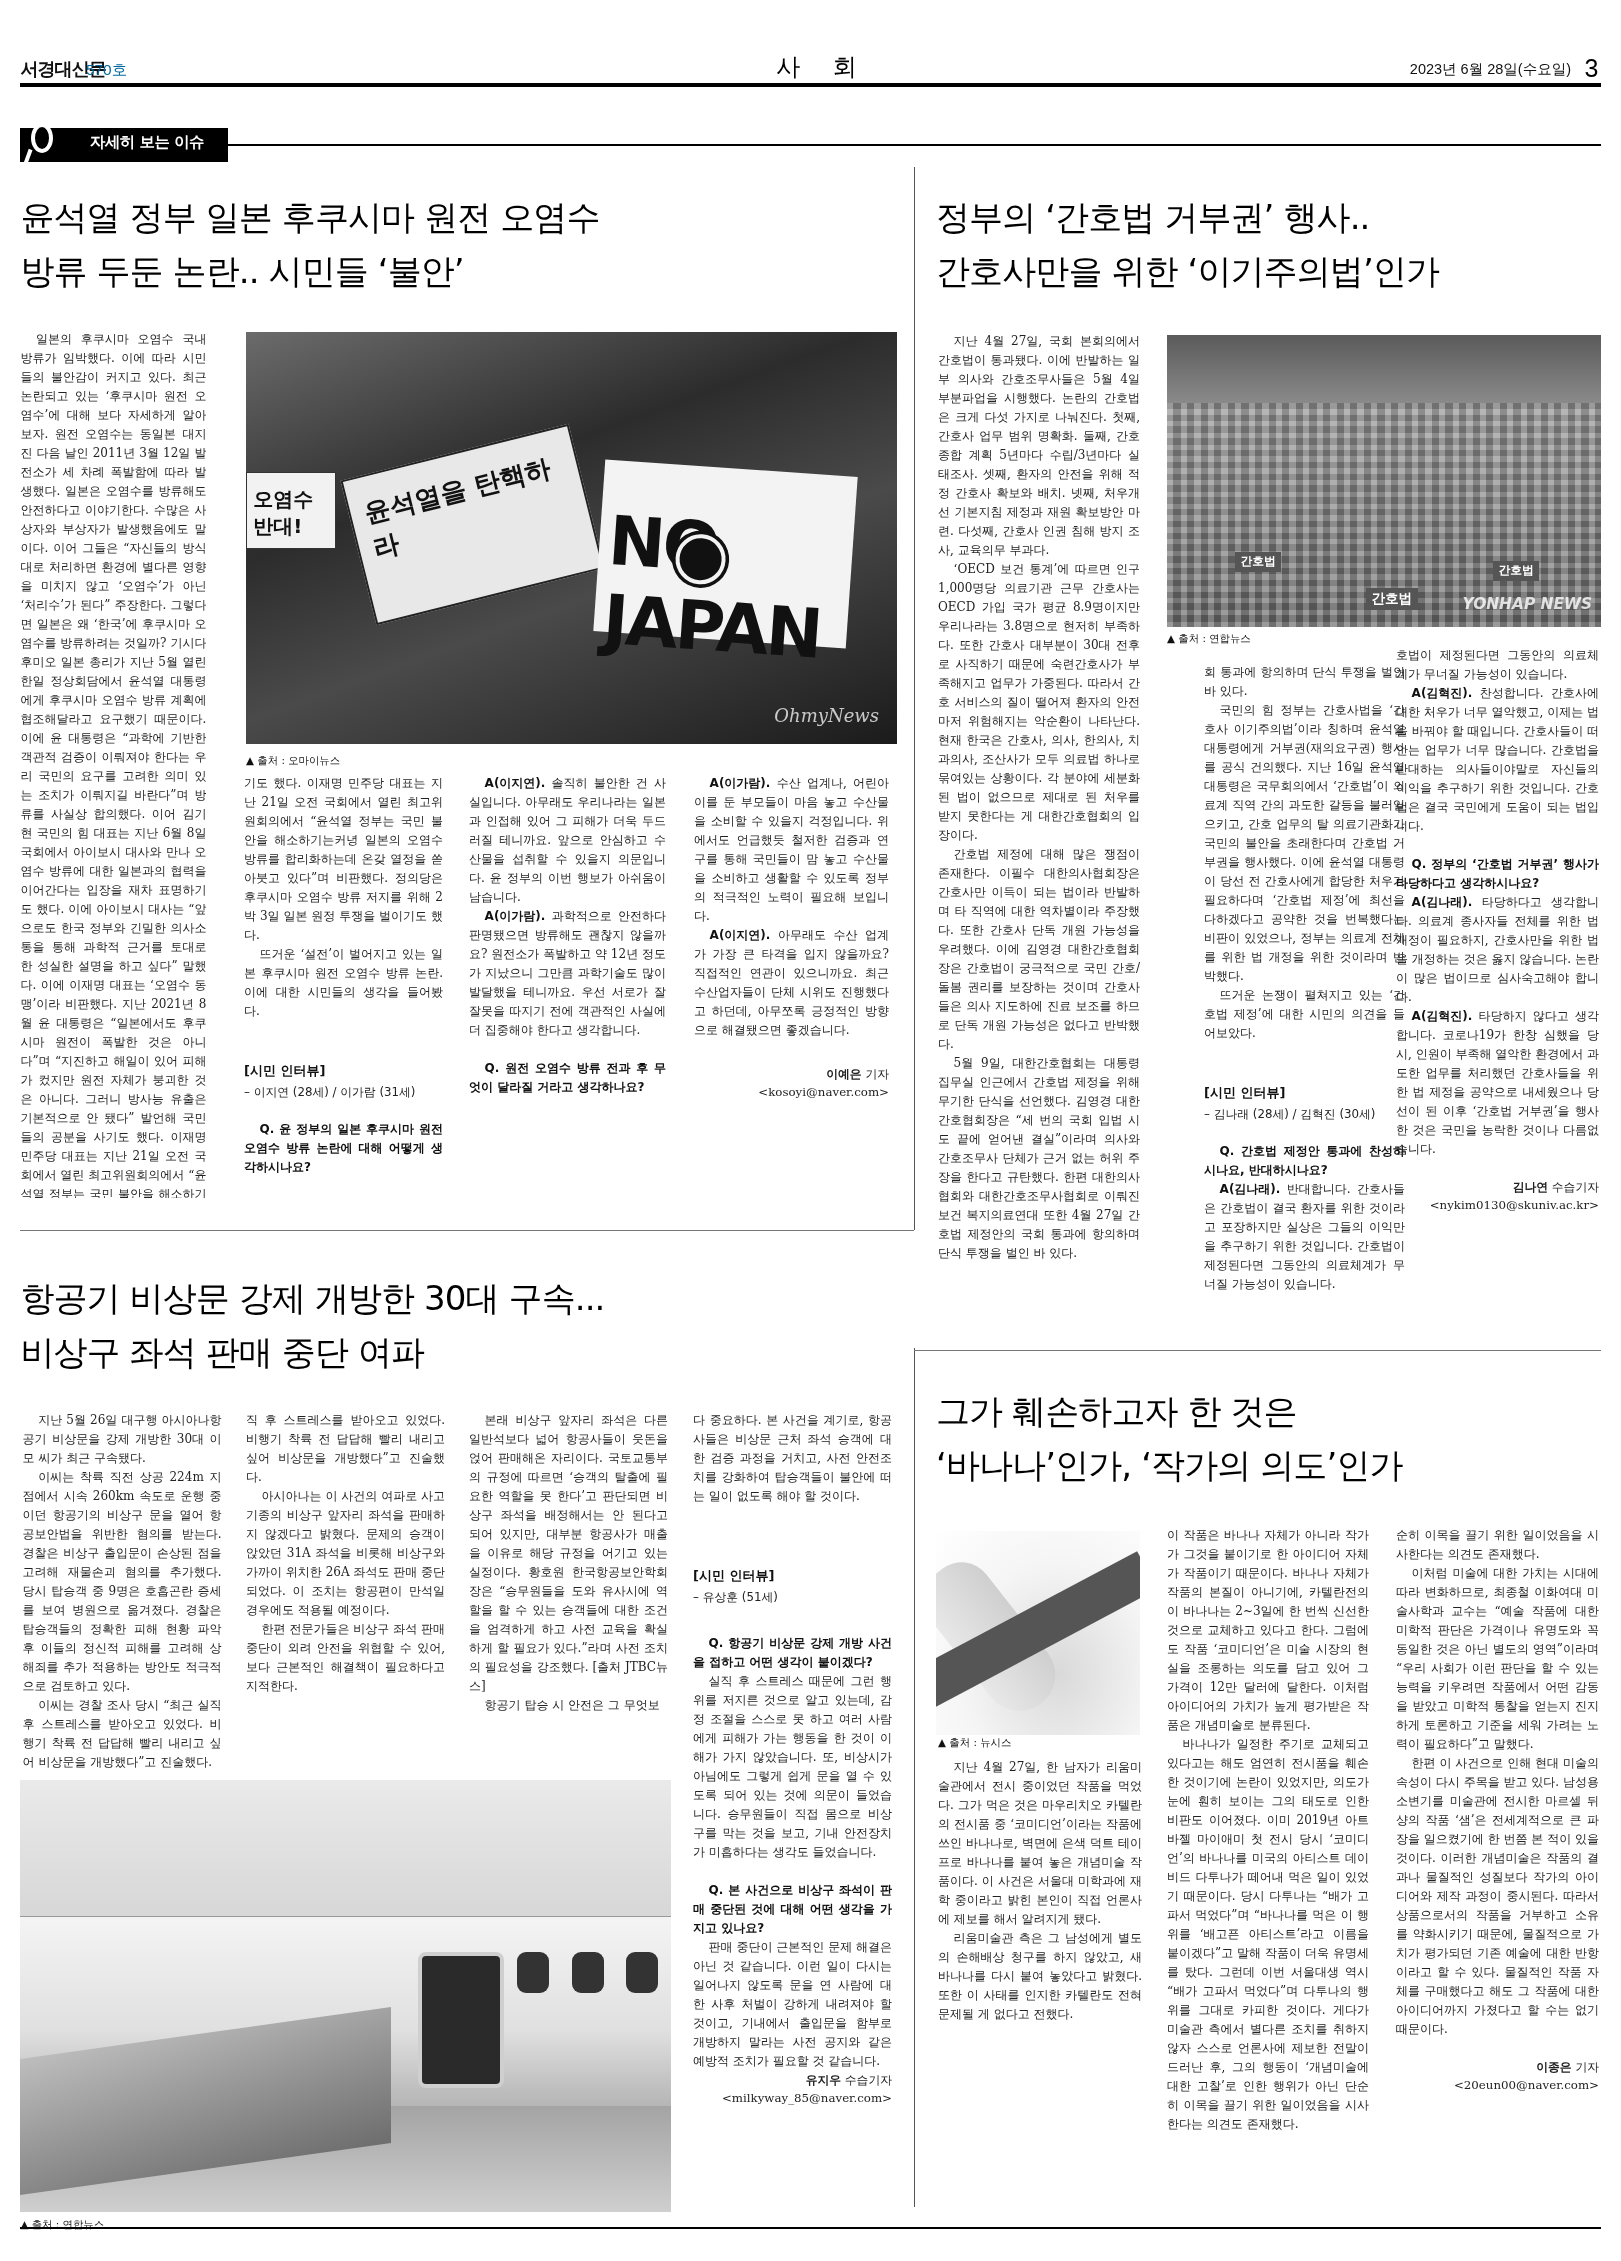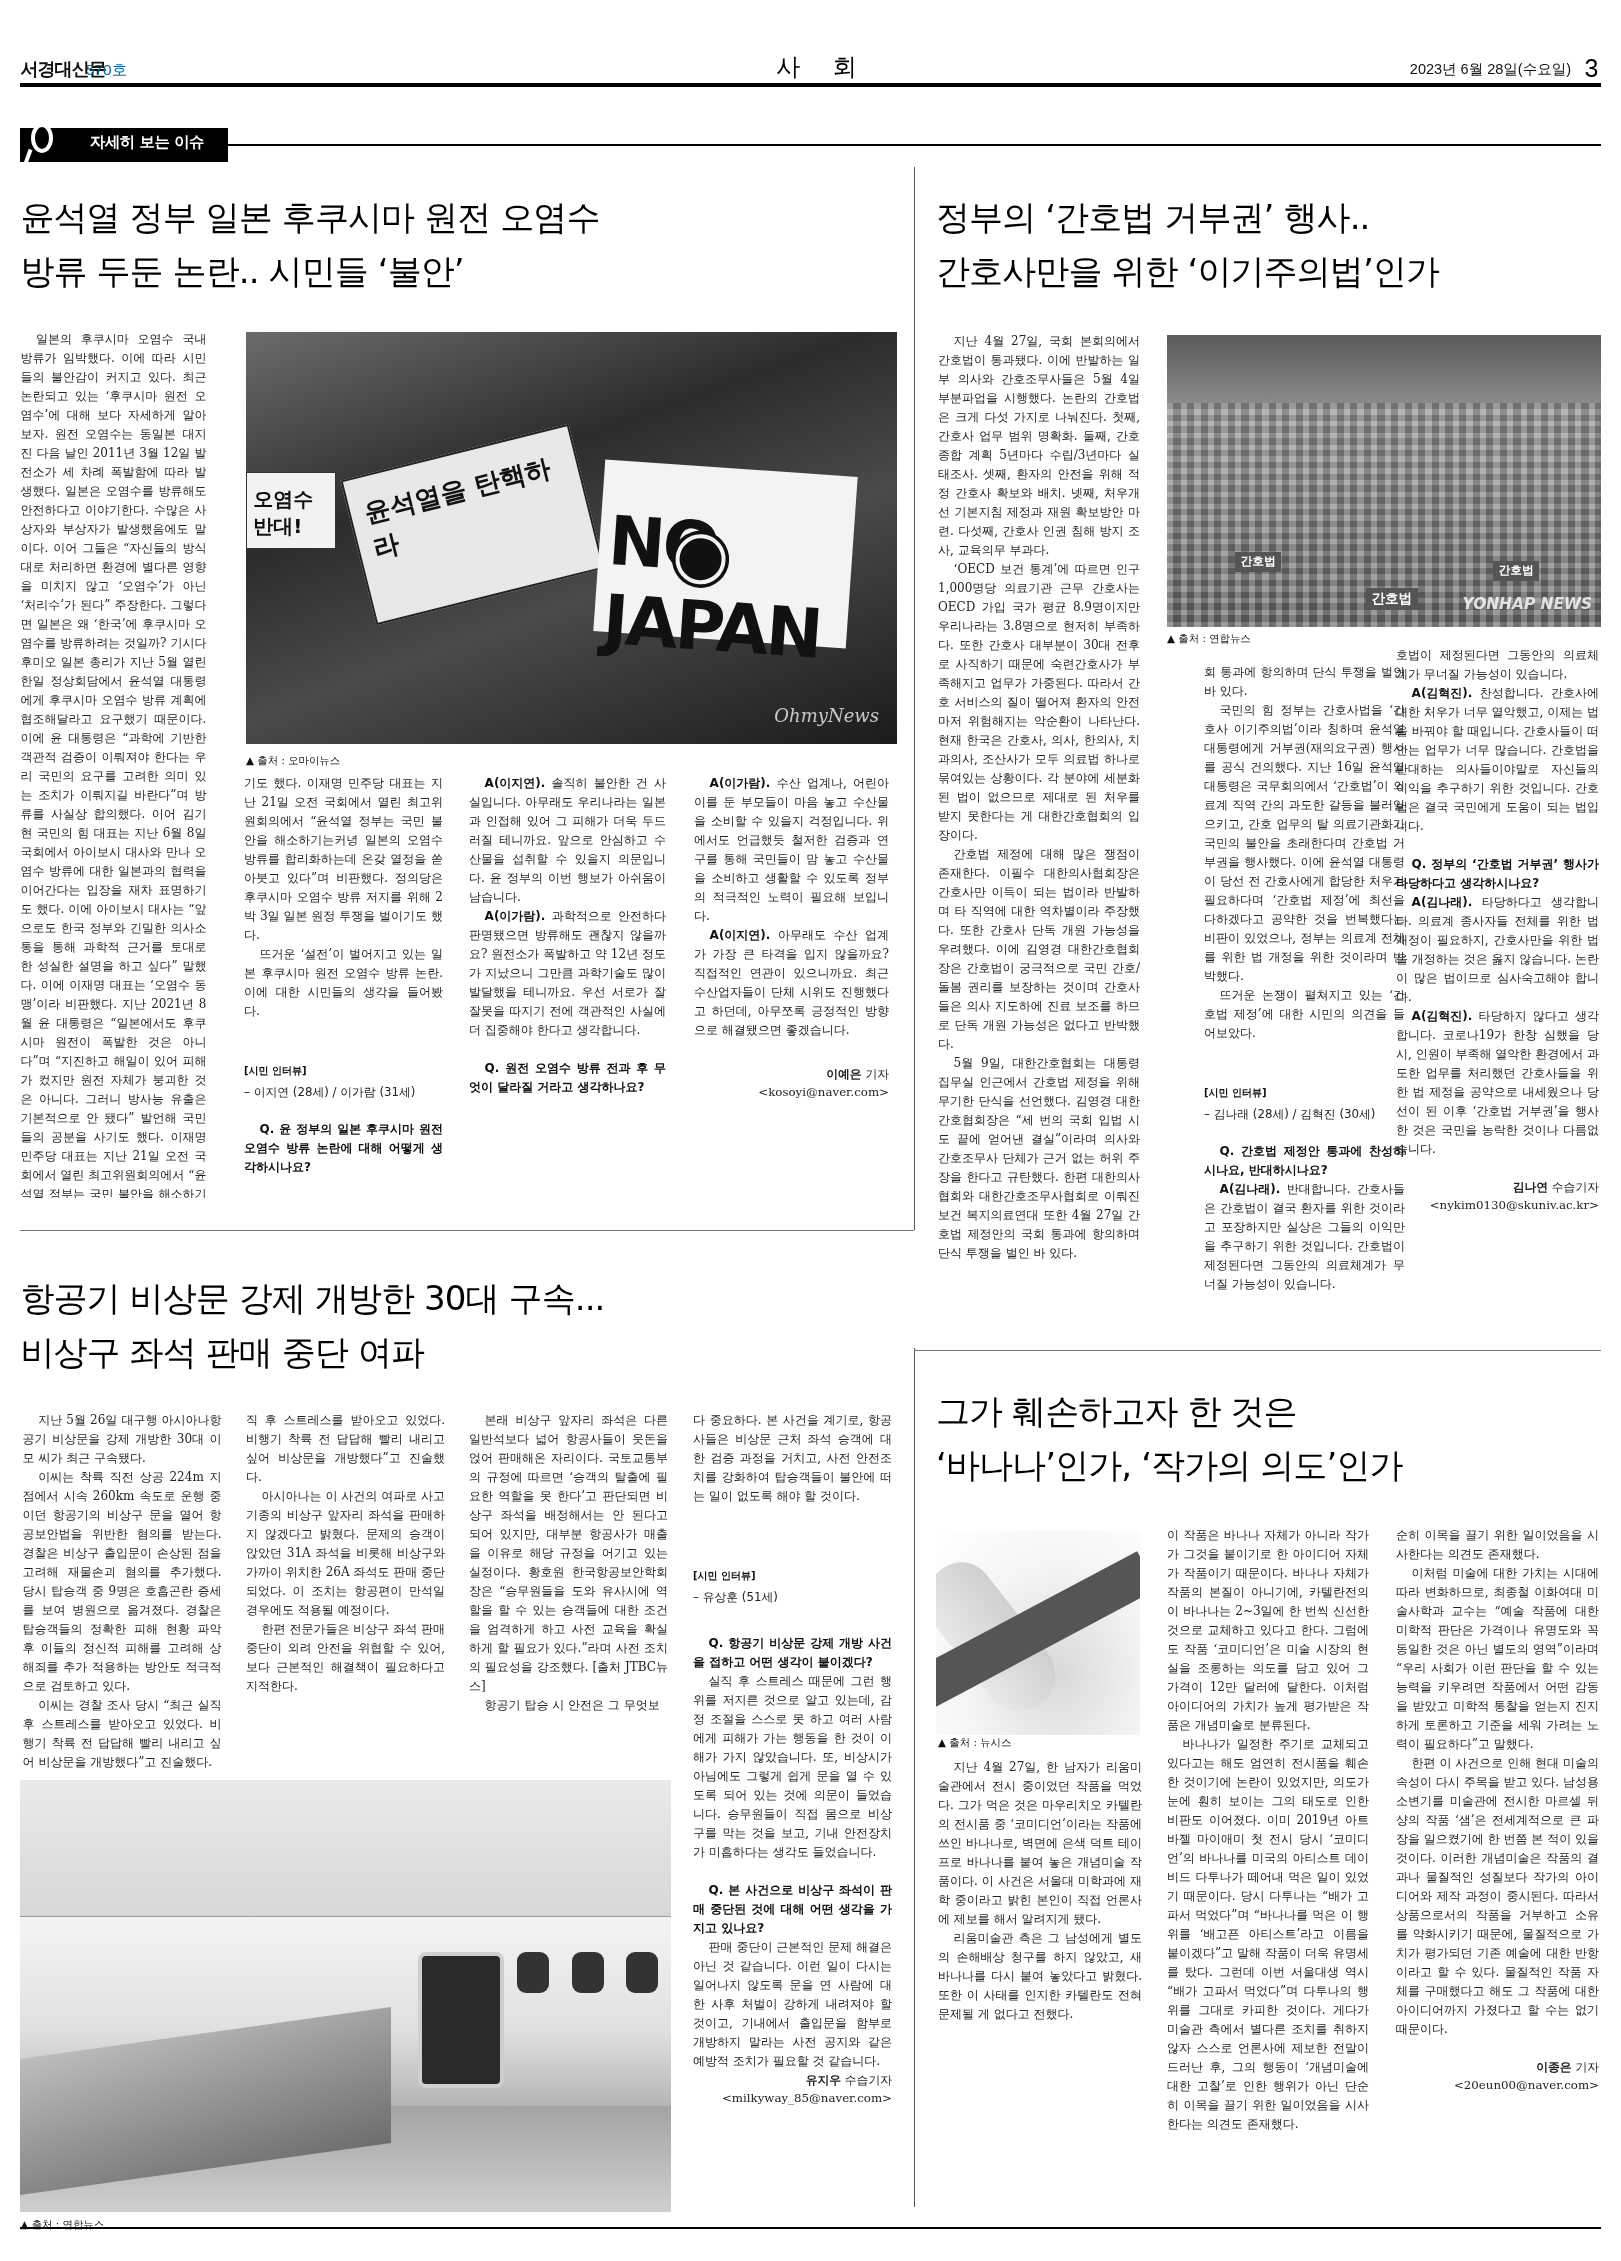--- a/index.html
+++ b/index.html
@@ -24,21 +24,21 @@
 
   
   .headline { font-family: "DejaVu Sans", sans-serif; font-size: 34px; line-height: 54px; color: #000; letter-spacing: -0.9px; white-space: nowrap; }
 
   
   .col { font-size: 12px; line-height: 19px; text-align: justify; color: #222; word-break: break-all; }
   .col p { text-indent: 1.3em; }
   .col p.noind { text-indent: 0; }
   .q { font-family: "DejaVu Sans", sans-serif; font-weight: bold; color:#111; }
   .a-name { font-family: "DejaVu Sans", sans-serif; font-weight: bold; color:#111; }
-  .interview-title { font-family: "DejaVu Sans", sans-serif; font-weight: bold; font-size: 10px; line-height: 22.6px; color:#111; }
+  .interview-title { font-family: "DejaVu Sans", sans-serif; font-weight: bold; font-size: 13px; line-height: 22.6px; color:#111; }
   .interview-sub { font-family: "DejaVu Sans", sans-serif; font-size: 11.8px; line-height: 18px; color:#222; }
   .byline { text-align: right; font-size: 11.8px; line-height: 18px; }
   .byline b { font-family: "DejaVu Sans", sans-serif; font-weight: bold; }
   .caption { font-family: "DejaVu Sans", sans-serif; font-size: 10.4px; color: #111; }
 
   
   .photo { overflow: hidden; }
   .photo-protest { left: 246px; top: 332px; width: 651px; height: 412px; background: linear-gradient(160deg,#6b6b6b 0%,#2c2c2c 35%,#4a4a4a 60%,#1b1b1b 100%); }
   .photo-nurses { left: 1167px; top: 335px; width: 434px; height: 292px; background:
       repeating-linear-gradient(90deg, rgba(255,255,255,0.18) 0 6.3px, rgba(0,0,0,0.15) 6.3px 13.6px),

